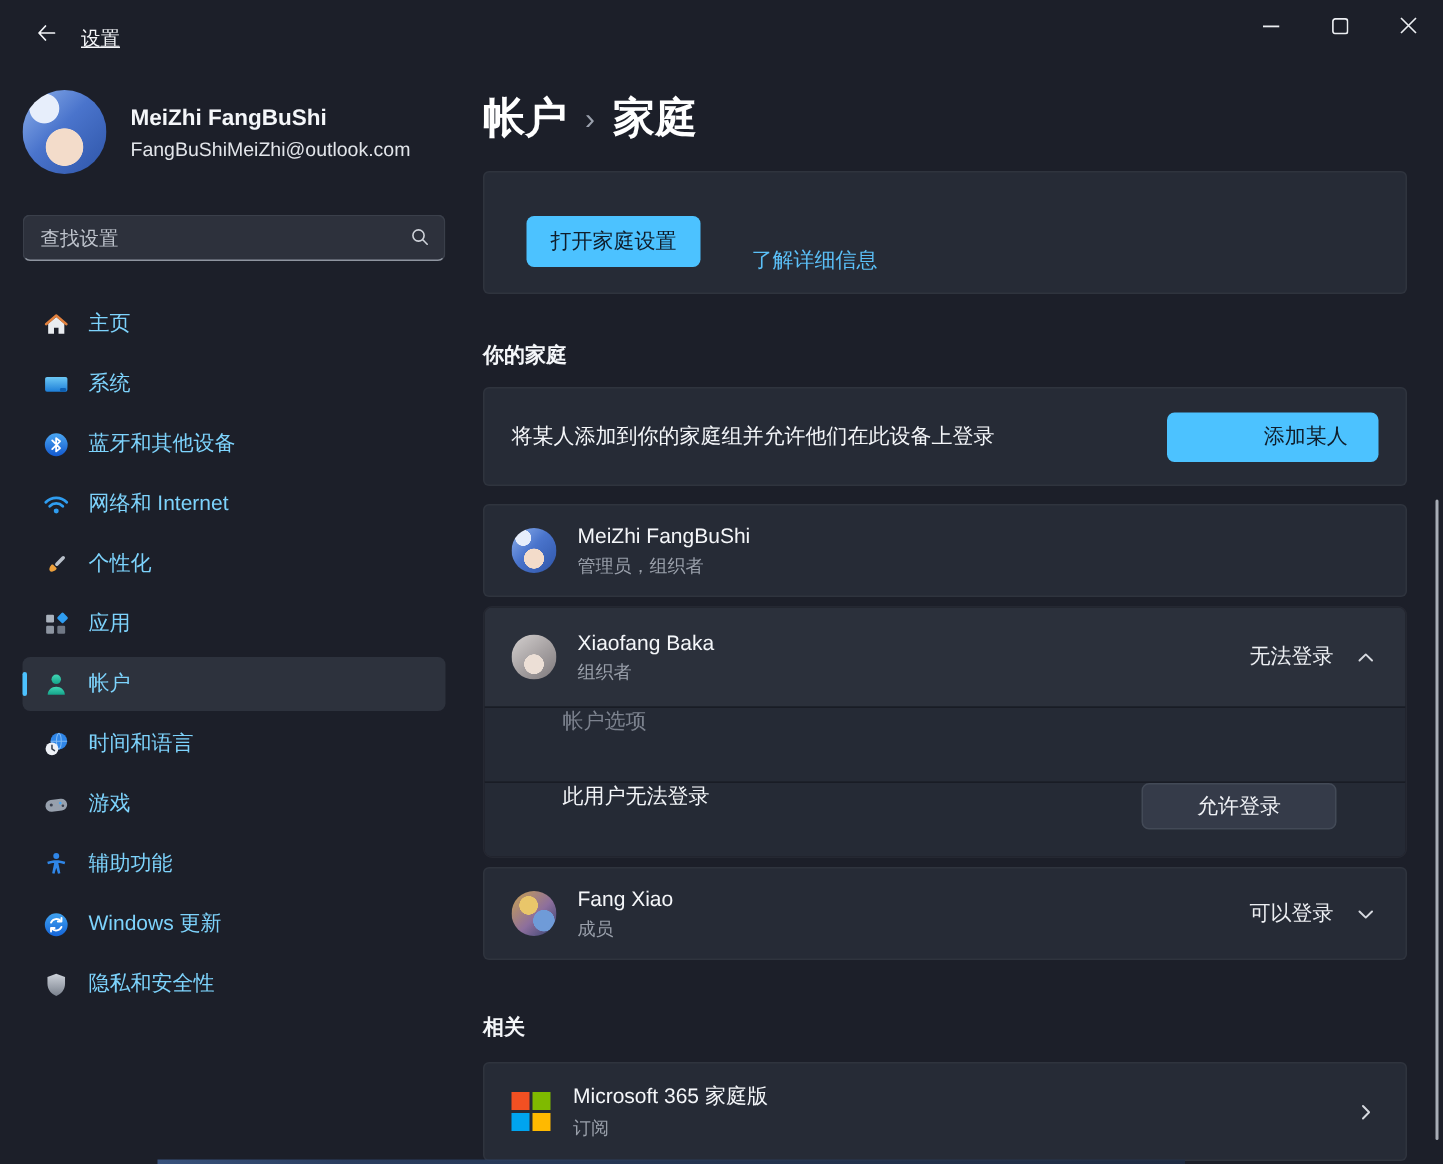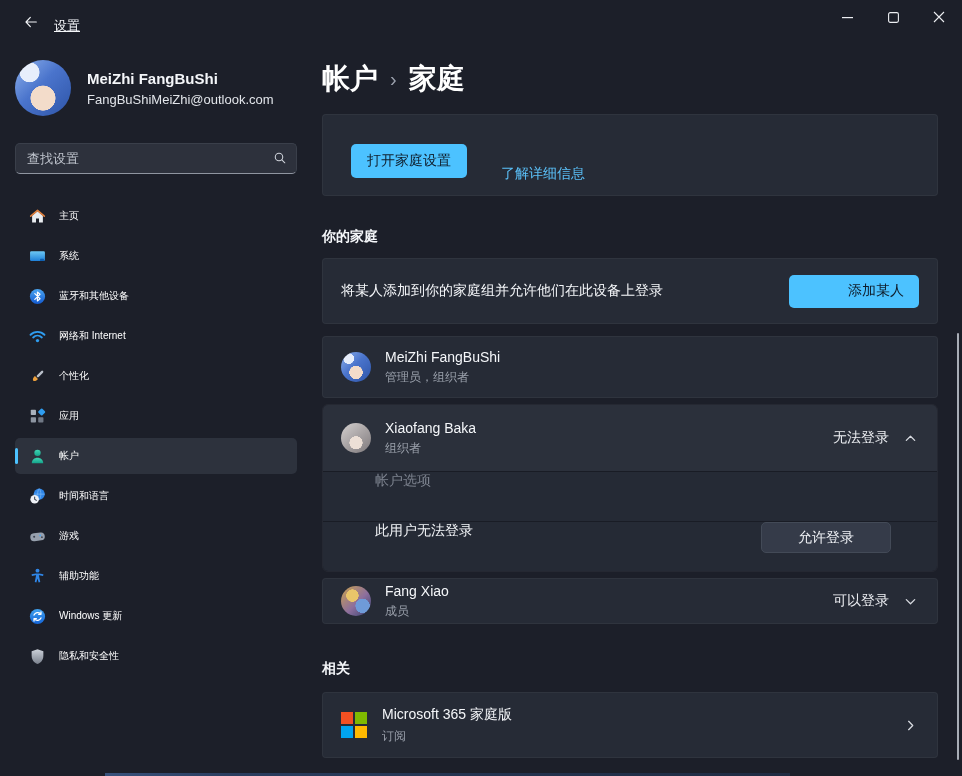--- a/index.html
+++ b/index.html
@@ -54,38 +54,38 @@
   .searchbox input::placeholder { color:#bfc4cd; }
   .search-glyph { position:absolute; right:9px; top:7px; }
 
   .nav { margin-top:24px; }
   .nav-item { position:relative; height:36px; margin-bottom:4px; border-radius:5px;
     display:flex; align-items:center; padding-left:13px; gap:12px; cursor:pointer; }
   .nav-item.selected { background:#2d323d; }
   .nav-item.selected::before { content:""; position:absolute; left:0; top:10px;
     width:3px; height:16px; border-radius:2px; background:var(--accent,#4cc2ff); }
   .nav-icon { width:19px; height:19px; display:flex; align-items:center; justify-content:center; }
-  .nav-label { font-size:10px; color:#ffffff; white-space:nowrap; }
+  .nav-label { font-size:14px; color:#7dd3fc; white-space:nowrap; }
 
   
   .main { position:absolute; left:322px; top:50px; width:616px; bottom:0; }
   .breadcrumb { margin-top:10px; display:flex; align-items:baseline; gap:12px; }
   .crumb { font-size:28px; font-weight:600; color:#ffffff; }
   .crumb-parent { cursor:pointer; }
   .crumb-sep { font-size:20px; color:#9aa0ac; position:relative; top:-2px; }
 
   .card { background:#262b36; border:1px solid rgba(255,255,255,0.045); border-radius:4px; }
 
   .family-card { margin-top:16px; height:82px; padding:29px 24px 0 28px;
     display:flex; align-items:flex-start; gap:34px; }
   .btn { border:none; border-radius:5px; font-size:14px; cursor:pointer;
     font-family:"Liberation Sans", sans-serif; }
   .btn-accent { background:var(--accent,#4cc2ff); color:#0f1d2b; height:34px; }
   .btn-open-family { width:116px; }
-  .btn-add-someone { width:130px; height:33px;padding-left:44px; }
+  .btn-add-someone { width:141px; height:33px;padding-left:44px; }
   .link { color:#5bc0f8; font-size:14px; cursor:pointer; align-self:center; margin-top:-22px; }
   .family-card .link { margin-top:8px; }
 
   .section-title { margin-top:32px; font-size:14px; font-weight:700; color:#f4f6f9; }
 
   .add-card { margin-top:12px; height:66px; display:flex; align-items:center;
     padding:0 18px 0 18px; }
   .add-text { font-size:14px; flex:1; }
 
   .members { margin-top:12px; }
@@ -375,21 +375,21 @@
         <span class="sub-label dim">帐户选项</span>
       </div>
       <div class="sub-row">
         <span class="sub-label">此用户无法登录</span>
         <button class="btn btn-subtle">允许登录</button>
       </div>
     </div>
 
     <div class="row-gap"></div>
 
-    <div class="card member-card" style="height:46px;">
+    <div class="card member-card" style="height:62px;">
       <div class="avatar avatar-sm avatar-fangxiao"></div>
       <div class="member-info">
         <div class="member-name">Fang Xiao</div>
         <div class="member-role">成员</div>
       </div>
       <span class="member-status">可以登录</span>
       <span class="chev">
         <svg width="13" height="13" viewBox="0 0 14 14">
             <path d="M2.5 5 L7 9.4 L11.5 5" fill="none" stroke="#d6d9df" stroke-width="1.4" stroke-linecap="round" stroke-linejoin="round"></path>
           </svg>

